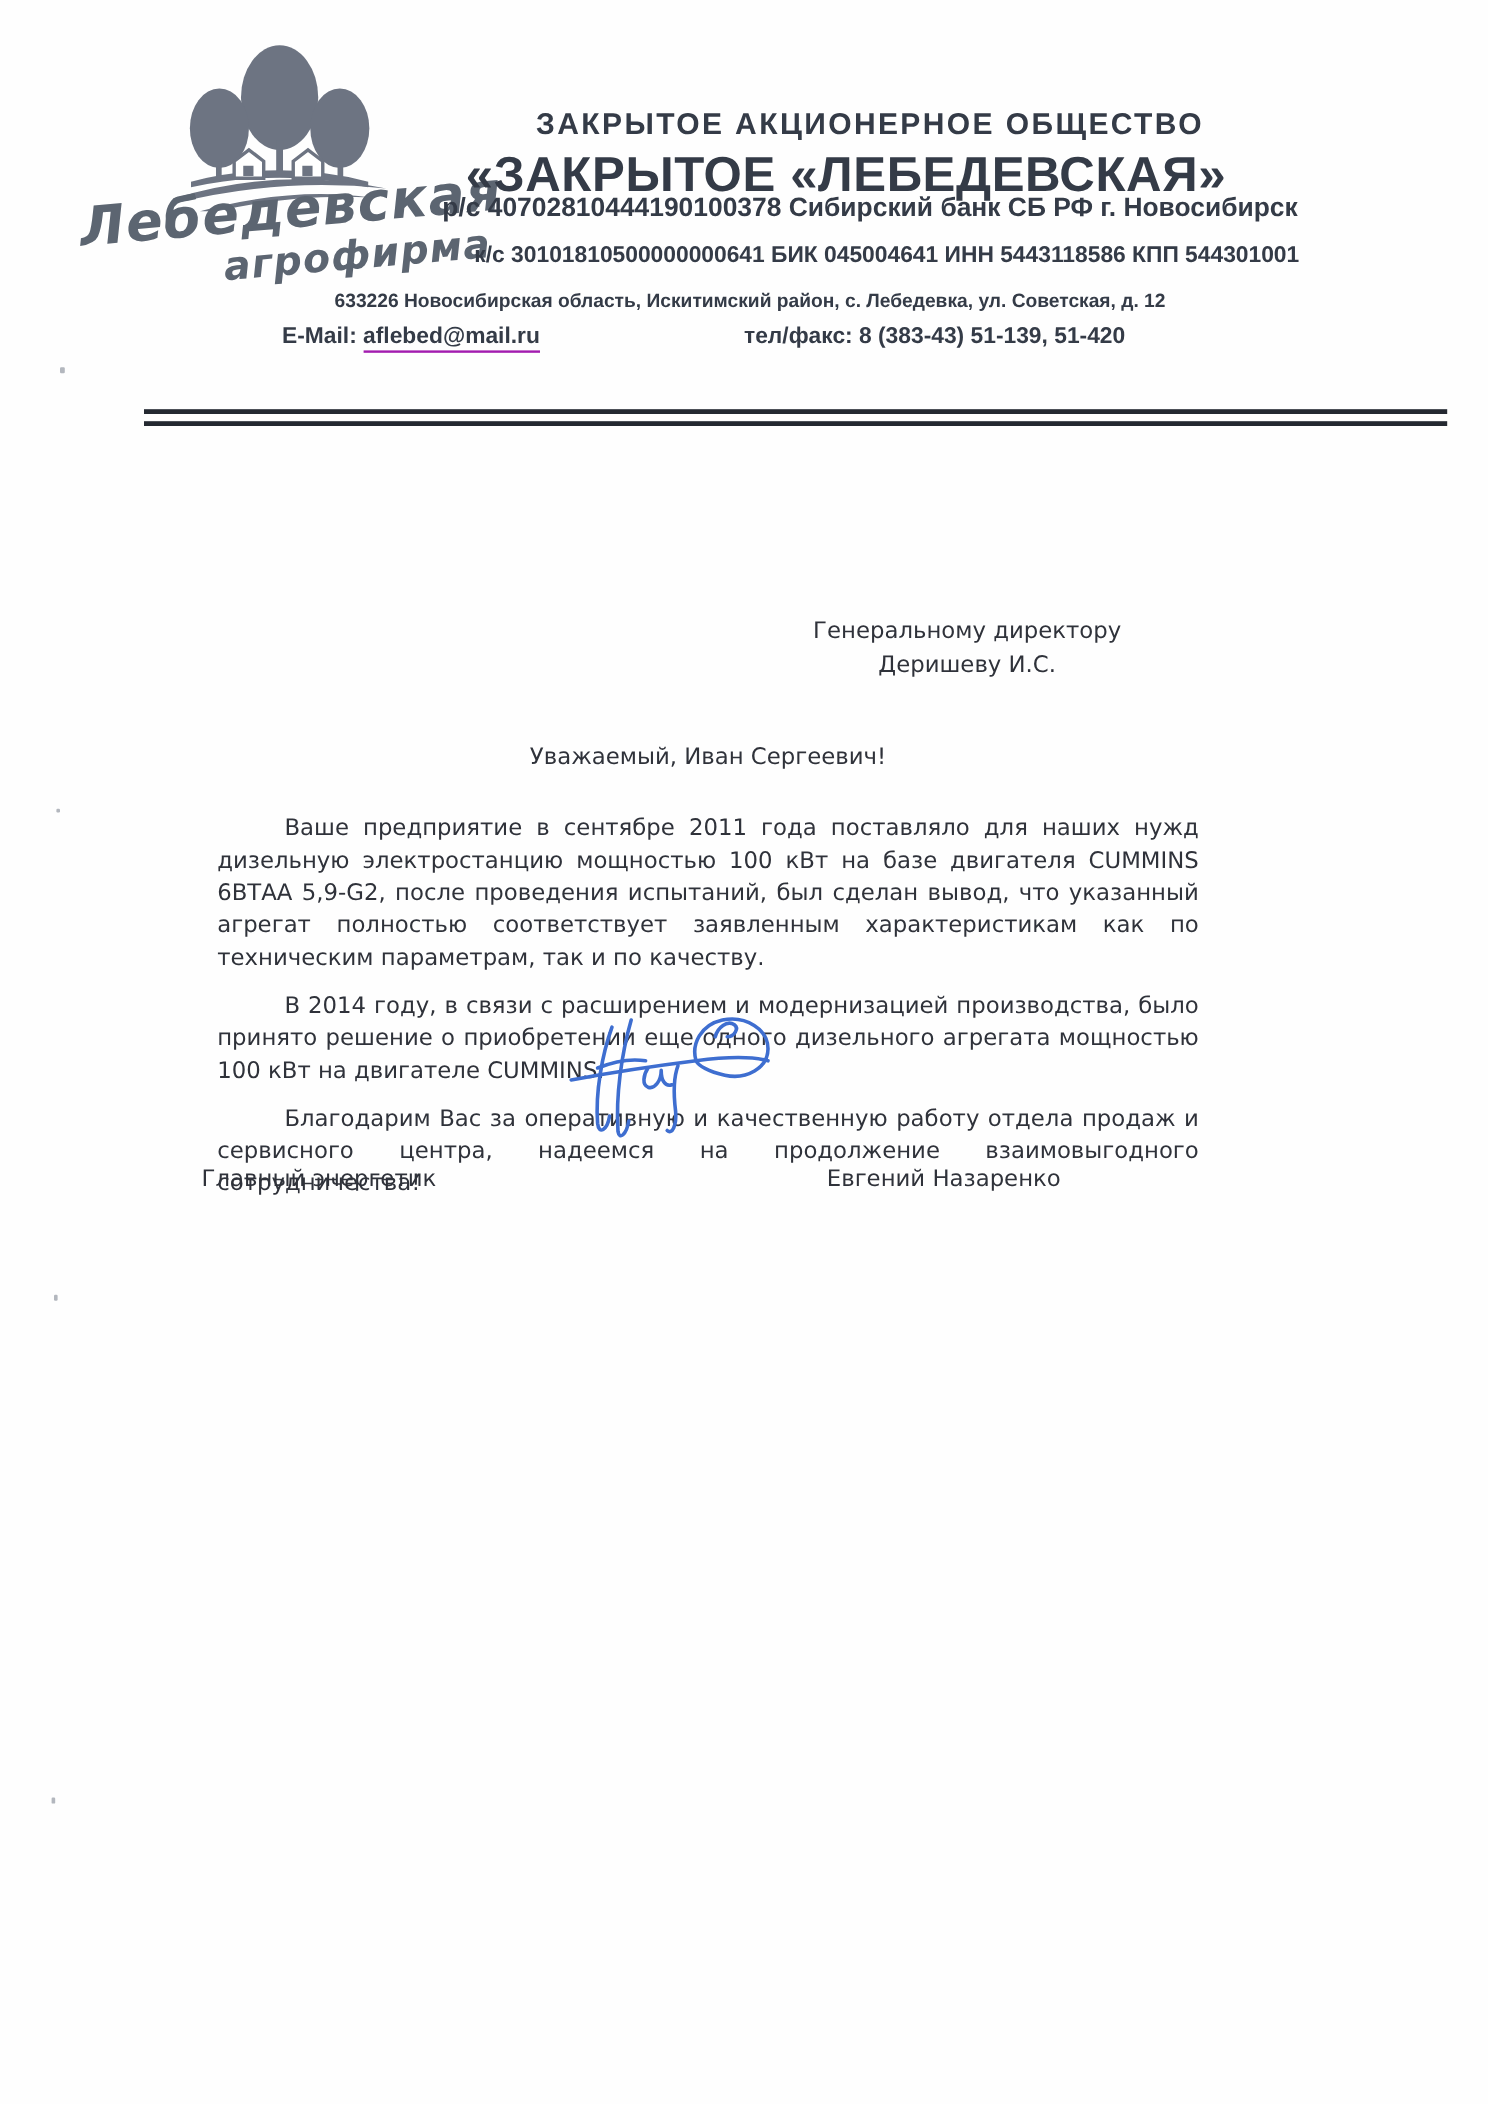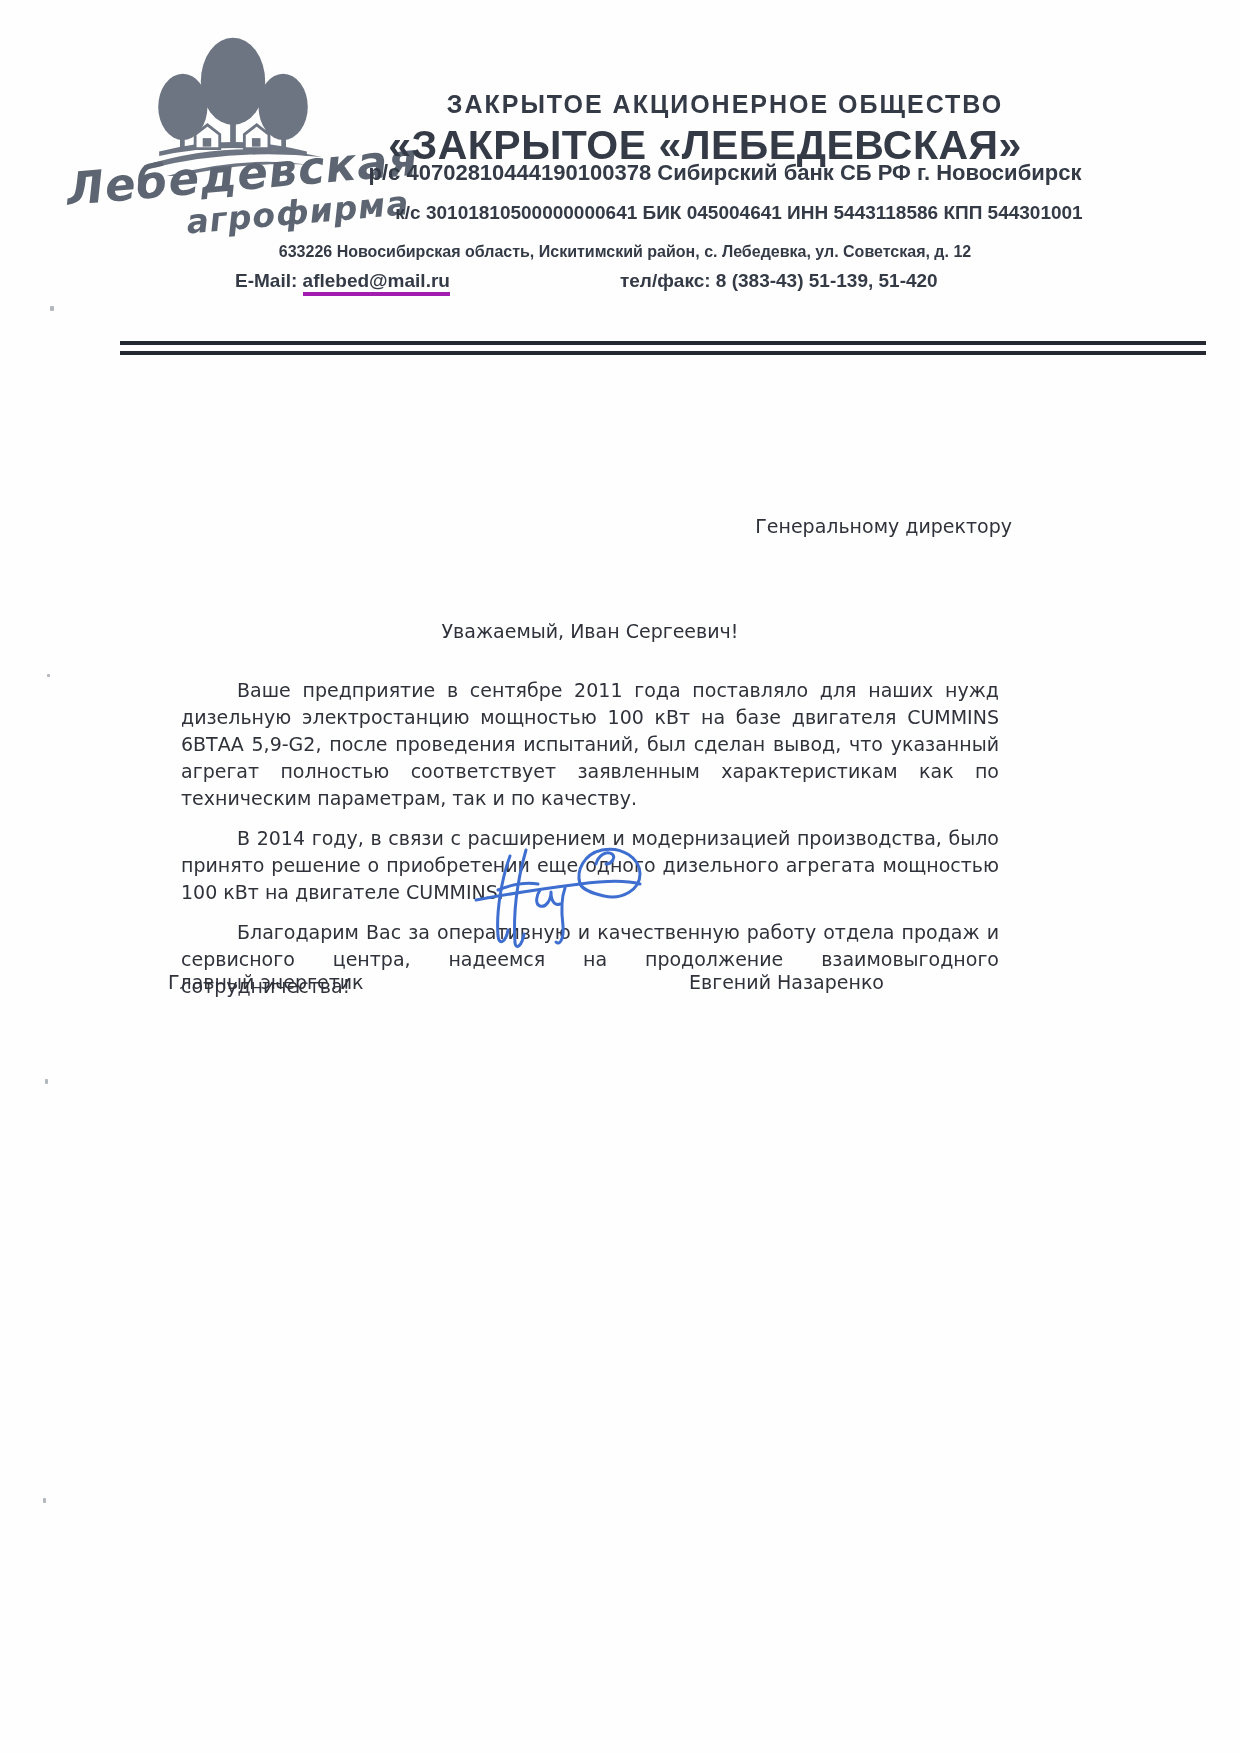--- a/index.html
+++ b/index.html
@@ -33,30 +33,30 @@
   .org-name{position:absolute;left:-20px;top:122px;width:100%;font-size:41px;letter-spacing:.5px;white-space:nowrap;}
   .bank-1{position:absolute;left:0;top:160px;width:100%;font-size:22px;white-space:nowrap;}
   .bank-2{position:absolute;left:-18px;top:202px;width:100%;font-size:19px;white-space:nowrap;padding-left:32px;}
   .address-line{
     position:absolute;left:120px;top:243px;width:1010px;text-align:center;
     font-family:"Liberation Sans",sans-serif;font-weight:bold;font-size:16px;color:#343b47;white-space:nowrap;
   }
   .contact-row{position:absolute;left:0;top:270px;width:1240px;height:26px;
     font-family:"Liberation Sans",sans-serif;font-weight:bold;font-size:19px;color:#343b47;}
   .email-wrap{position:absolute;left:235px;top:0;white-space:nowrap;}
-  .email-link{border-bottom:4px solid #a21caf;padding-bottom:1px;text-align:right;}
+  .email-link{border-bottom:2px solid #a21caf;padding-bottom:1px;text-align:right;}
   .phone{position:absolute;left:620px;top:0;white-space:nowrap;}
   .double-rule{
     position:absolute;left:120px;top:341px;width:1086px;height:6px;
     border-top:4px solid #242931;border-bottom:4px solid #242931;
   }
   
   .recipient{
     position:absolute;left:600px;top:512px;width:412px;
-    font-size:19px;line-height:28px;text-align:right;color:#2f323a;
+    font-size:19px;line-height:28px;text-align:center;color:#2f323a;
   }
   .salutation{
     position:absolute;left:168px;top:620px;width:844px;
     font-size:19px;text-align:center;color:#2f323a;
   }
   .body-text{
     position:absolute;left:168px;top:664px;width:844px;
     font-size:19px;line-height:27px;text-align:justify;color:#2f323a;
   }
   .body-text p{margin:13px;text-indent:56px;}
@@ -108,20 +108,21 @@
 
   <div class="contact-row">
     <span class="email-wrap"><span>E-Mail: </span><span class="email-link">aflebed@mail.ru</span></span>
     <span class="phone">тел/факс: 8 (383-43) 51-139, 51-420</span>
   </div>
 
   <div class="double-rule"></div>
 
   <div class="recipient">
     <div>Генеральному директору</div>
+    <div>Деришеву И.С.</div>
   </div>
 
   <div class="salutation">Уважаемый, Иван Сергеевич!</div>
 
   <div class="body-text">
     <p>Ваше предприятие в сентябре 2011 года поставляло для наших нужд дизельную электростанцию мощностью 100 кВт на базе двигателя CUMMINS 6ВТАА 5,9-G2, после проведения испытаний, был сделан вывод, что указанный агрегат полностью соответствует заявленным характеристикам как по техническим параметрам, так и по качеству.</p>
     <p>В 2014 году, в связи с расширением и модернизацией  производства, было принято решение о приобретении еще одного дизельного агрегата мощностью 100 кВт на двигателе CUMMINS.</p>
     <p>Благодарим Вас за оперативную и  качественную работу отдела продаж и сервисного центра, надеемся на продолжение взаимовыгодного сотрудничества!</p>
   </div>
 

